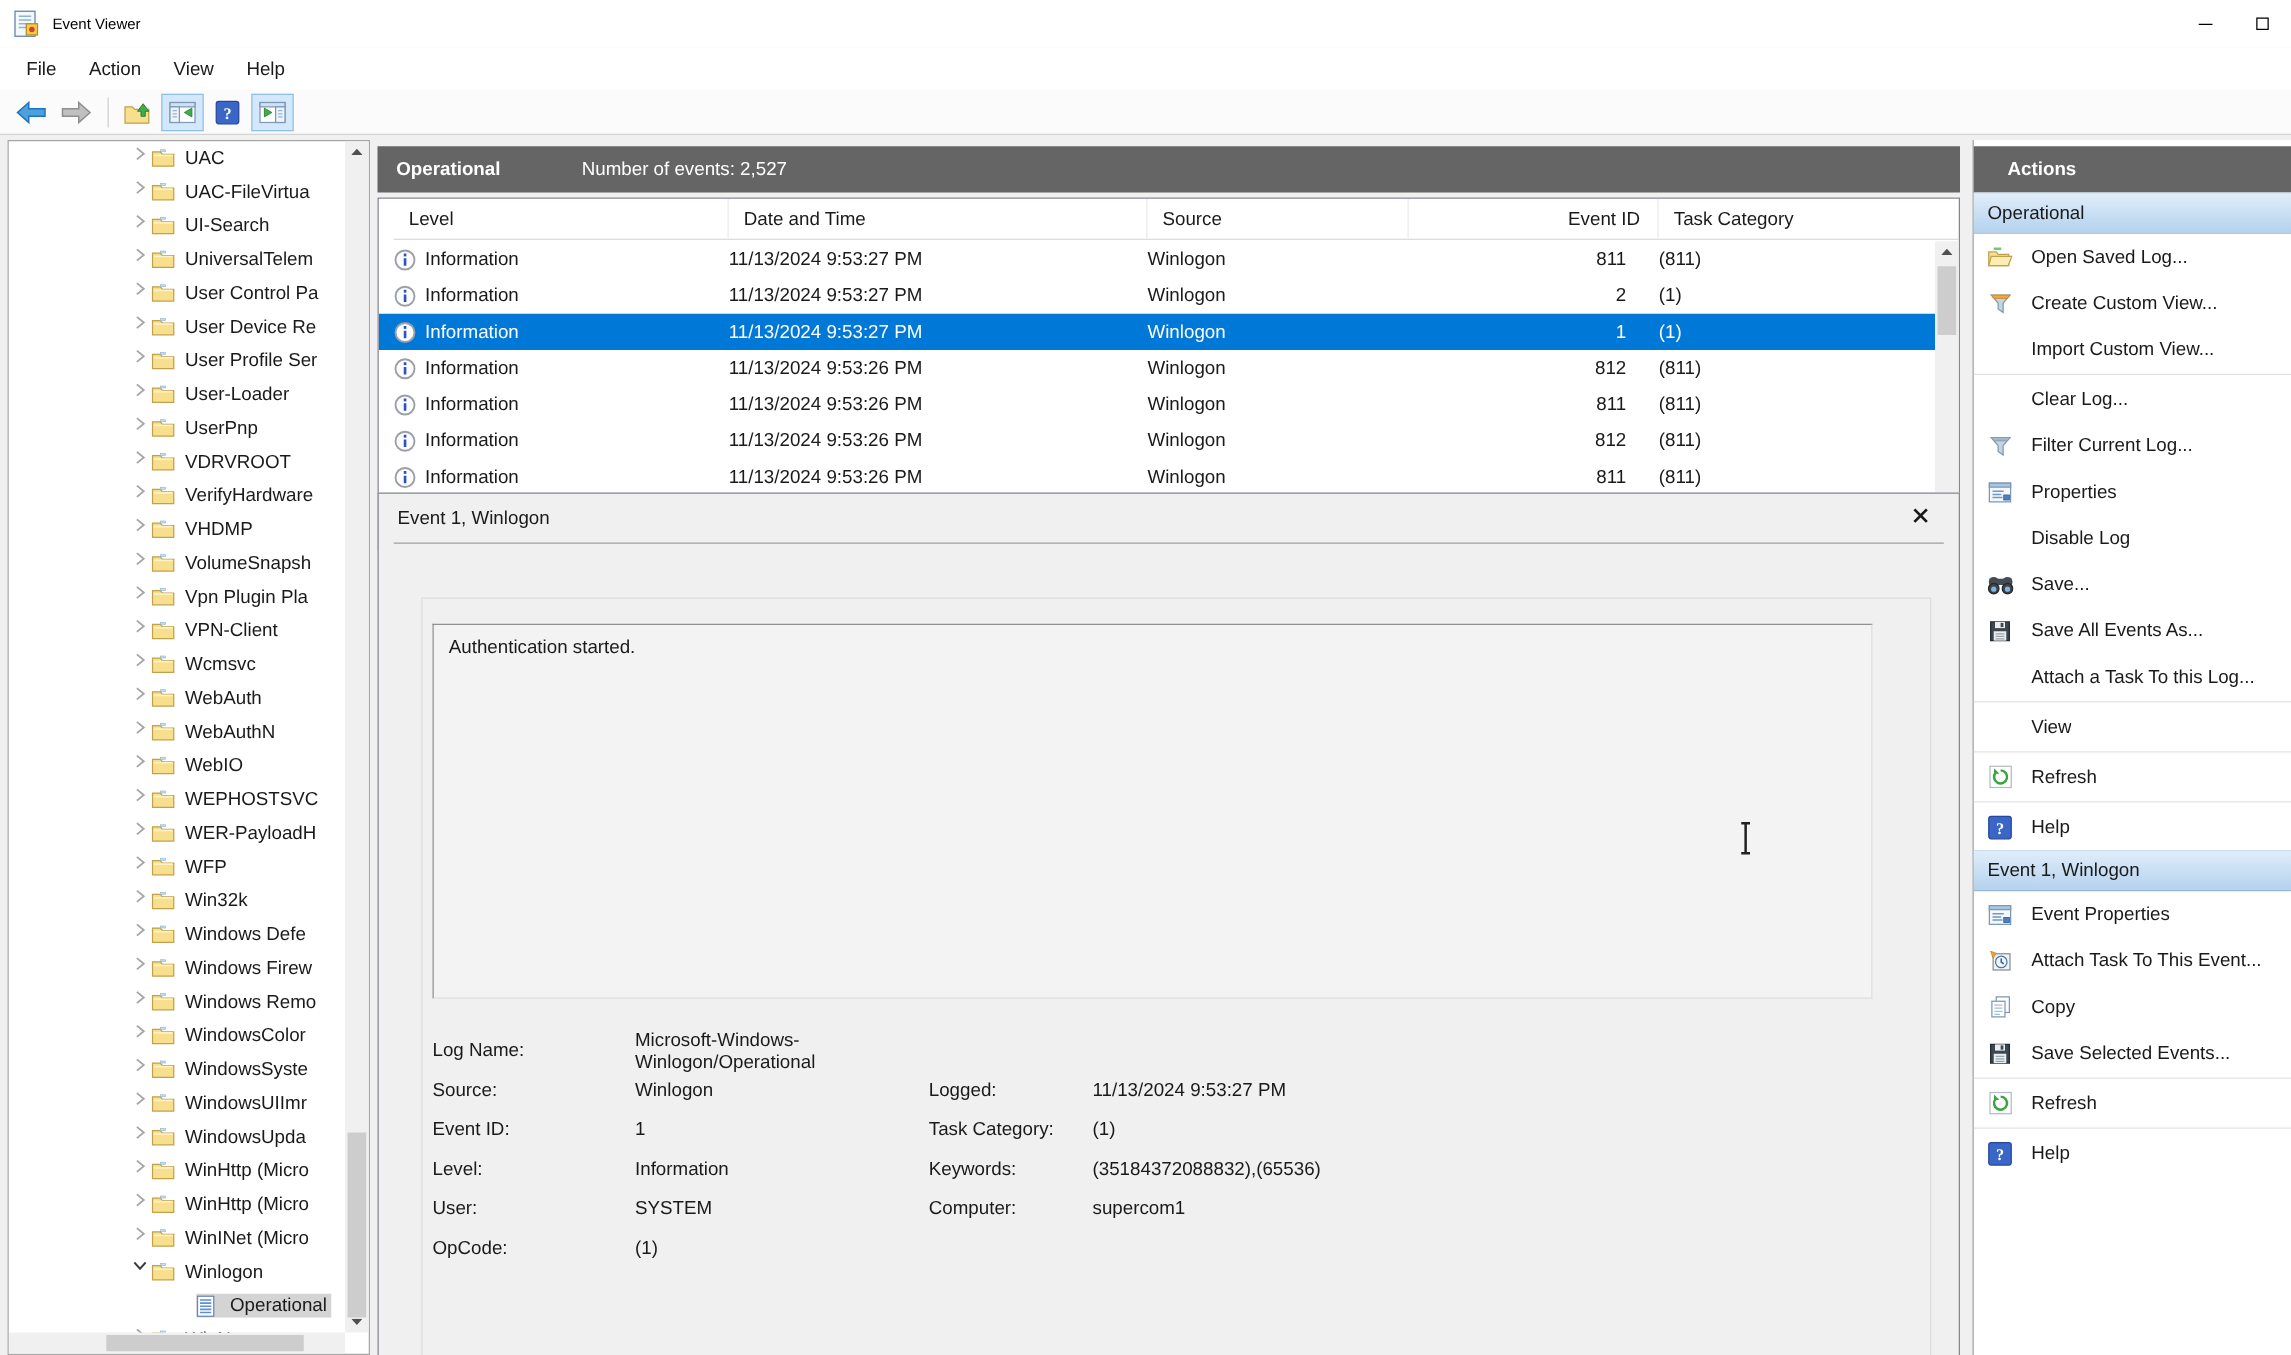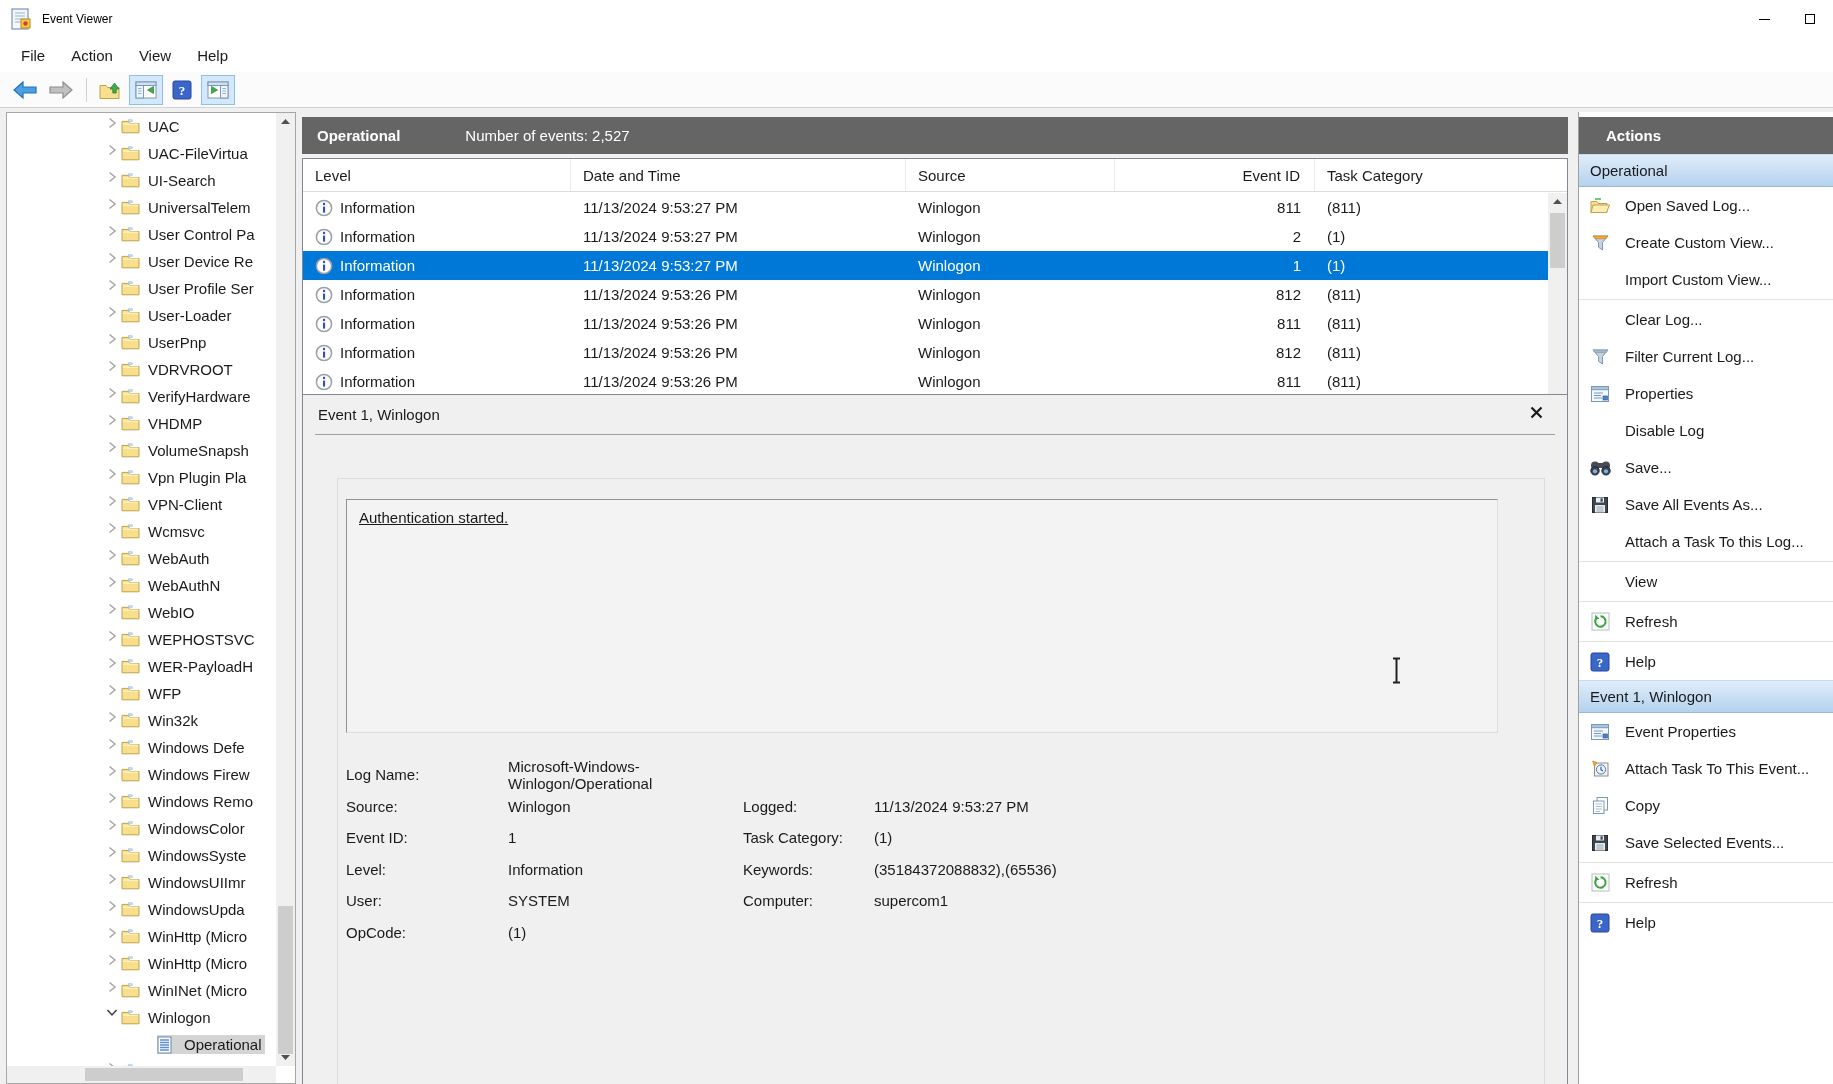--- a/index.html
+++ b/index.html
@@ -52,21 +52,21 @@
   .sb-thumb { position:absolute; left:2px; right:2px; background:#cdcdcd; }
   .tree-vscroll { right:0; top:0; bottom:17px; }
   .tree-hscroll { left:0; right:19px; bottom:0; }
   .tree-hthumb { position:absolute; top:2px; bottom:2px; left:78px; width:158px; background:#cdcdcd; }
 
   
   .center { position:absolute; left:302px; top:4px; width:1266px; bottom:0; }
   .op-header { position:absolute; top:5px; left:0; right:0; height:37px; background:#656565; color:#fff; display:flex; align-items:center; padding-left:15px; }
   .op-title { font-weight:bold; margin-right:65px; }
 
-  .list-box { position:absolute; top:46px; left:0; right:0; height:282px; background:#fff; border:1px solid #828790; overflow:hidden; }
+  .list-box { position:absolute; top:46px; left:0; right:0; height:282px; background:#fff; border:1px solid #828790; overflow:hidden;padding-left:12px; }
   .thead { height:33px; display:flex; border-bottom:1px solid #dcdcdc; align-items:center; }
   .th { height:100%; display:flex; align-items:center; border-right:1px solid #ececec; padding-left:12px; }
   .col0 { width:268px; flex:none; }
   .col1 { width:335px; flex:none; }
   .col2 { width:209px; flex:none; }
   .col3 { width:200px; flex:none; justify-content:flex-end; padding-right:14px; }
   .col4 { flex:1; border-right:none; }
   .rows { position:absolute; top:34px; left:0; right:19px; bottom:0; overflow:hidden; }
   .ev-row { height:29px; display:flex; align-items:center; }
   .ev-row.selected { background:#0078d7; color:#fff; }
@@ -78,21 +78,21 @@
   
   .details { position:absolute; top:282px; left:0; right:0; height:760px; background:#f0f0f0; border:1px solid #828790; }
   .d-title { height:39px; display:flex; align-items:center; padding-left:15px; position:relative; }
   .d-rule { margin:0 12px; border-top:1px solid #9f9f9f; }
   .d-close { position:absolute; right:24px; top:11px; }
   .tabs { display:flex; margin:8px 0 0 22px; position:relative; z-index:2; }
   .tab { padding:7px 19px; }
   .tab.active { background:#fff; border:1px solid #d9d9d9; border-bottom:1px solid #fff; }
   .tab.inactive { margin-top:2px; padding:6px 15px; border:1px solid #d9d9d9; border-bottom:none; background:#f0f0f0; }
   .tab-page { position:absolute; left:34px; right:22px; top:84px; bottom:-40px; border:1px solid #dcdcdc; background:#f0f0f0; margin-top:-1px; }
-  .desc-box { position:relative; margin:20px 46px 0 8px; height:234px; background:#f3f3f3; border:1px solid #919191; border-right-color:#dedede; border-bottom-color:#dedede; padding:9px 12px;text-decoration:underline; }
+  .desc-box { position:relative; margin:20px 46px 0 8px; height:300px; background:#f3f3f3; border:1px solid #919191; border-right-color:#dedede; border-bottom-color:#dedede; padding:9px 12px; }
   .text-cursor { position:absolute; left:1052px; top:178px; }
   .fields { margin:26px 0 0 8px; }
   .f-row { height:31.5px; display:flex; align-items:center; }
   .f-l1 { width:162px; flex:none; }
   .f-v1 { width:235px; flex:none; }
   .f-l2 { width:131px; flex:none; }
   .f-v2 { flex:1; }
   .f-link { color:#0563c1; text-decoration:underline; }
 
   

